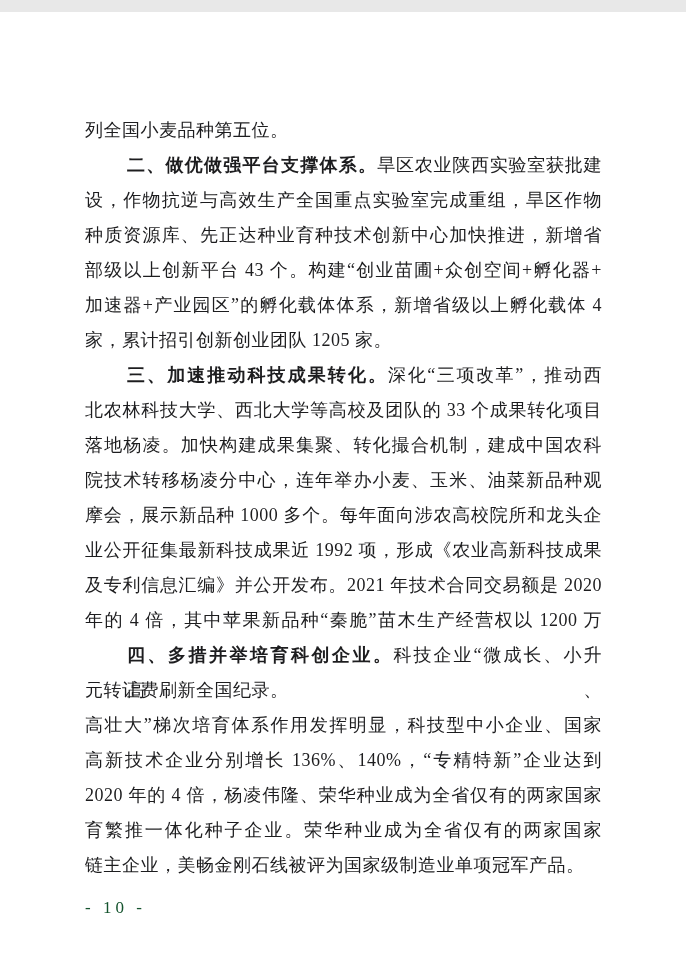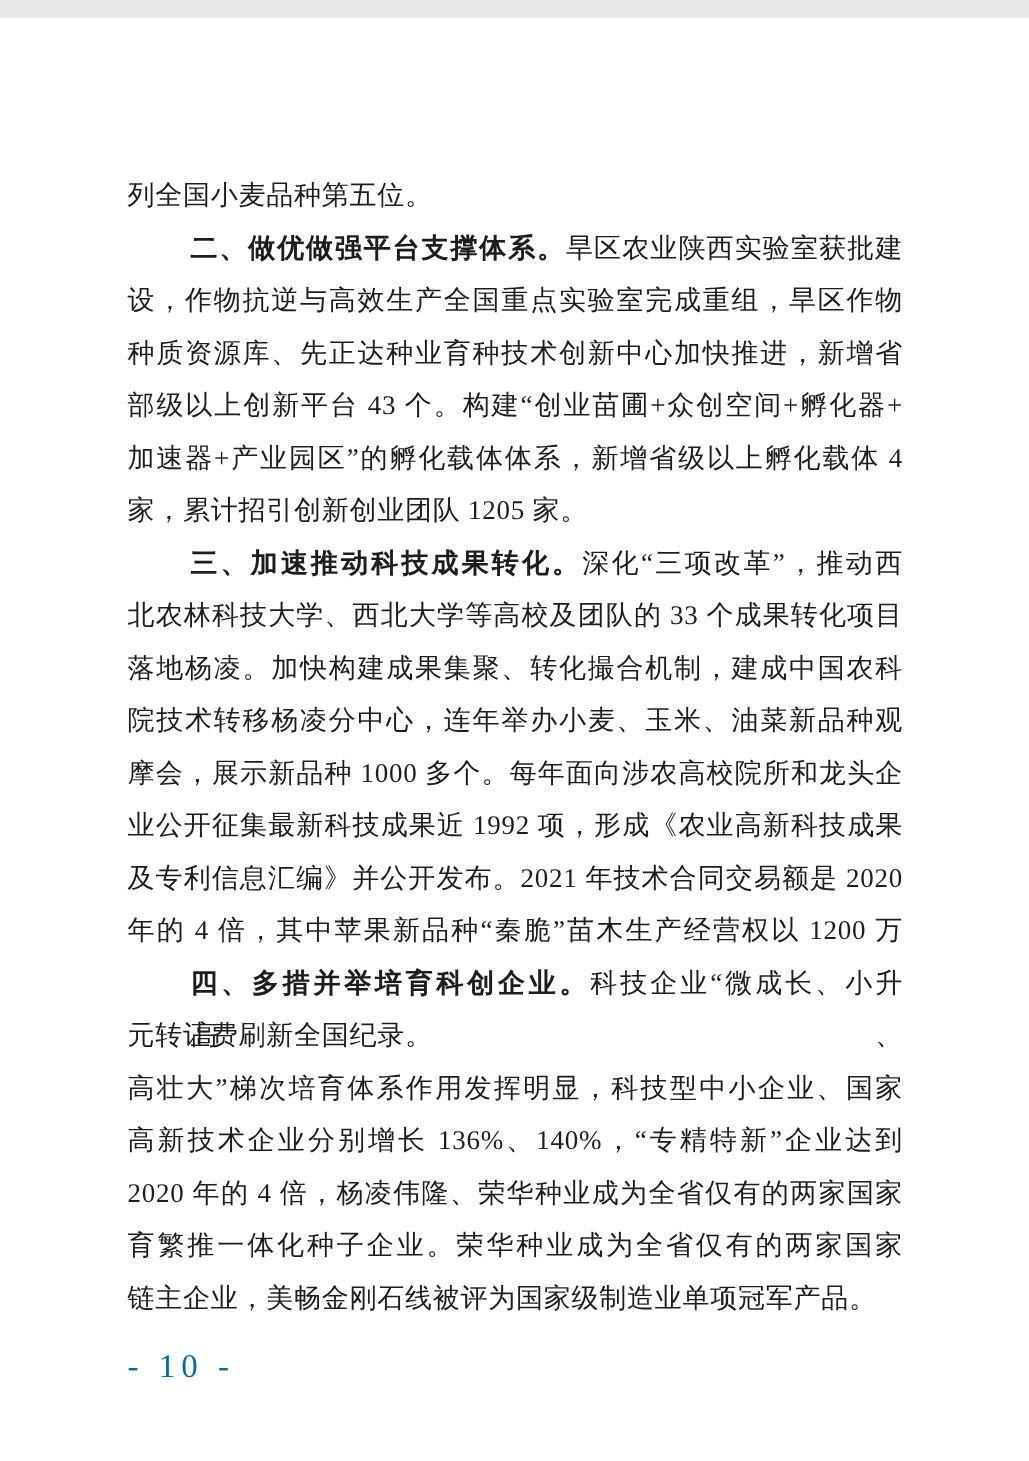--- a/index.html
+++ b/index.html
@@ -34,23 +34,23 @@
   .seg { white-space: pre-wrap; }
   .seg-b {
     font-weight: 700;
     font-family: Liberation Serif, serif;
     letter-spacing: 1px;
   }
   .footer {
     position: absolute;
     left: 85px;
     top: 886px;
-    font-size: 22px;
+    font-size: 17px;
     letter-spacing: 4px;
-    color: #0369a1;
+    color: #14532d;
     font-family: "Liberation Serif", "DejaVu Serif", serif;
   }
 </style>
 </head>
 <body>
 
 <div class="page">
   <div class="doc-body" id="doc-lines">
       <div class="line last"><span class="seg">列全国小麦品种第五位。</span></div>
       <div class="line ind"><span class="seg seg-b">二、做优做强平台支撑体系。</span><span class="seg">旱区农业陕西实验室获批建</span></div>

